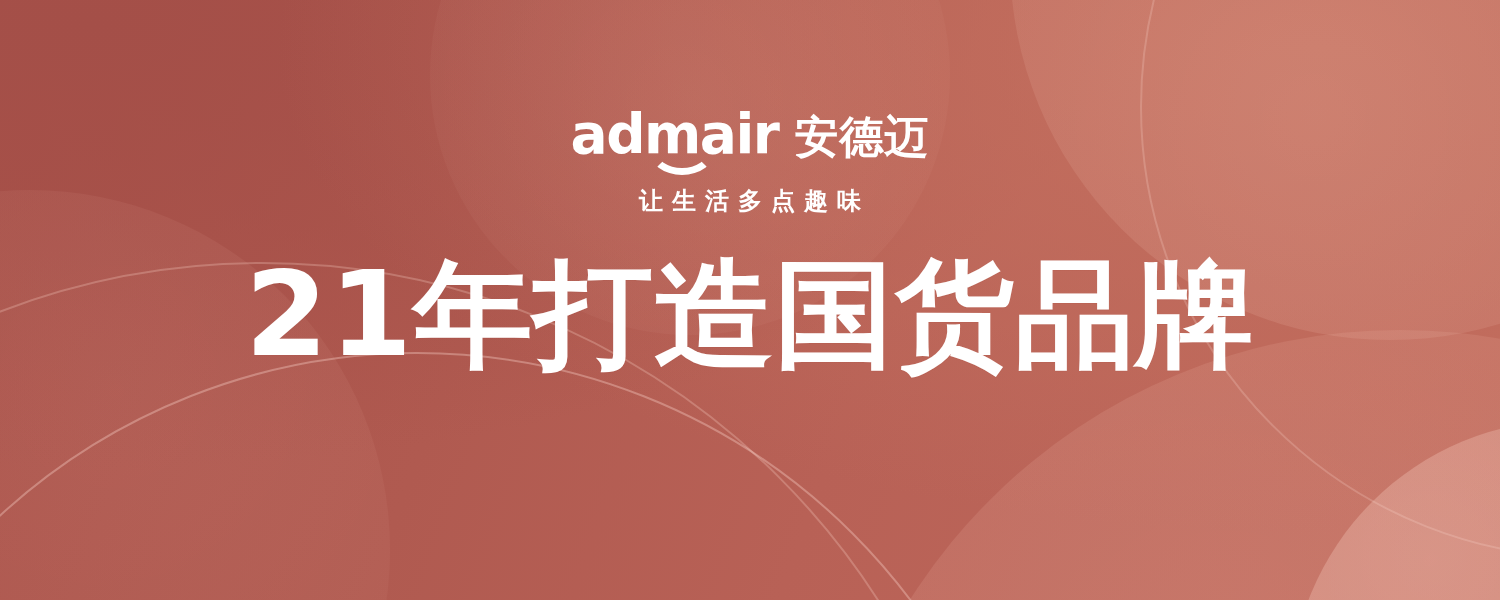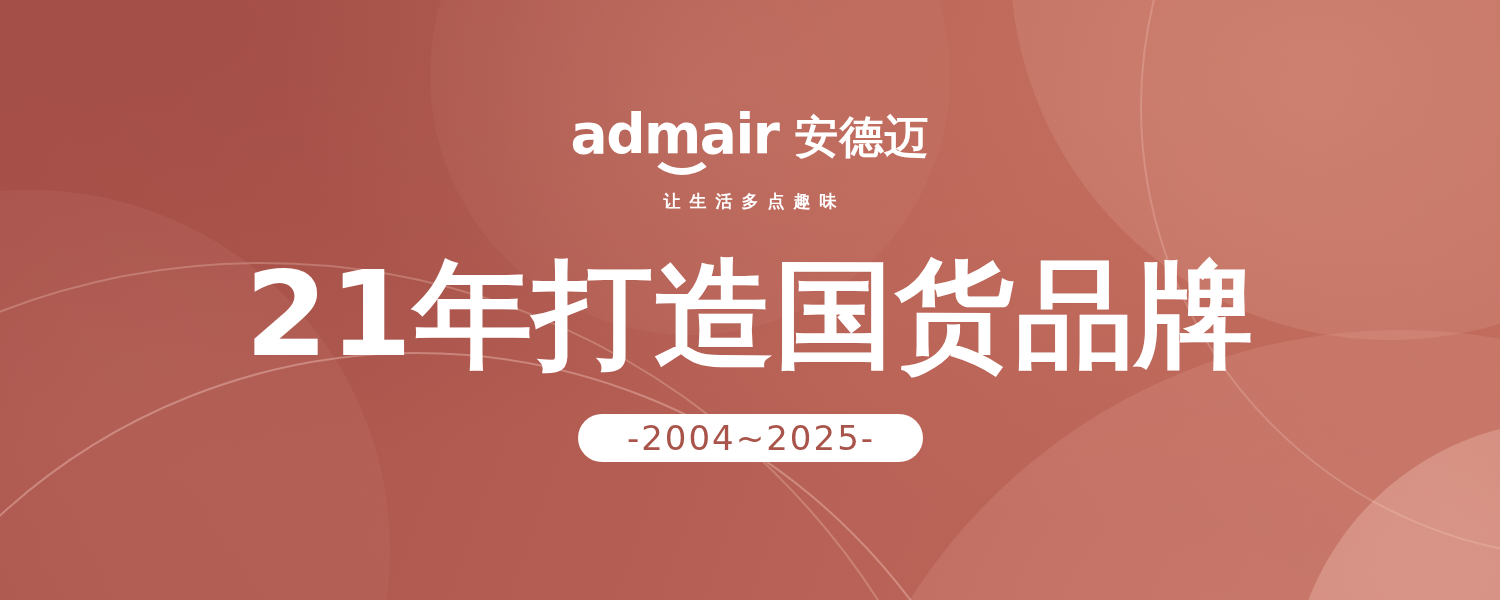--- a/index.html
+++ b/index.html
@@ -158,21 +158,21 @@
     letter-spacing: 1px;
     line-height: 35px;
     margin-left: 16px;
     padding-bottom: 5px;
   }
 
   .tagline {
     margin-top: 30px;
     color: #ffffff;
     font-family: "DejaVu Sans", "Liberation Sans", sans-serif;
-    font-size: 17px;
+    font-size: 24px;
     font-weight: 700;
     letter-spacing: 9px;
     text-indent: 9px;
     line-height: 24px;
   }
 
   .headline {
     margin-top: 42px;
     color: #ffffff;
     font-family: "DejaVu Sans", "Liberation Sans", sans-serif;
@@ -228,16 +228,15 @@
         <span>admair</span>
         <span class="logo-smile"></span>
       </div>
       <div class="logo-cn">安德迈</div>
     </div>
 
     <div class="tagline">让生活多点趣味</div>
 
     <div class="headline">21年打造国货品牌</div>
 
-    <div class="badge">-2004~2025-</div>
 
   </div>
 </div>
 
 </body></html>

